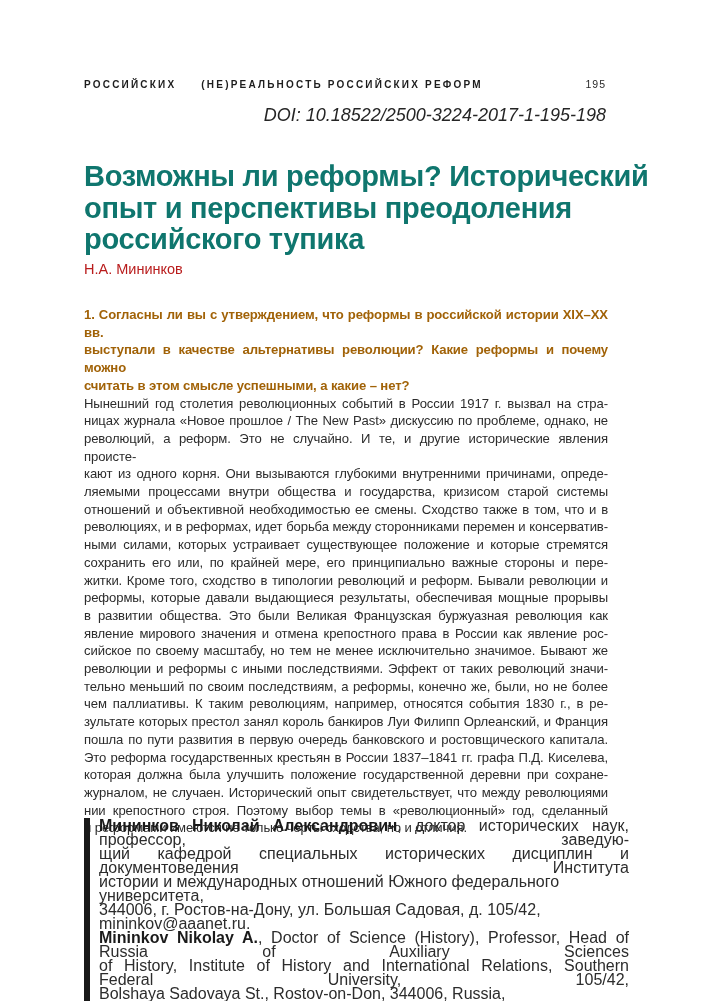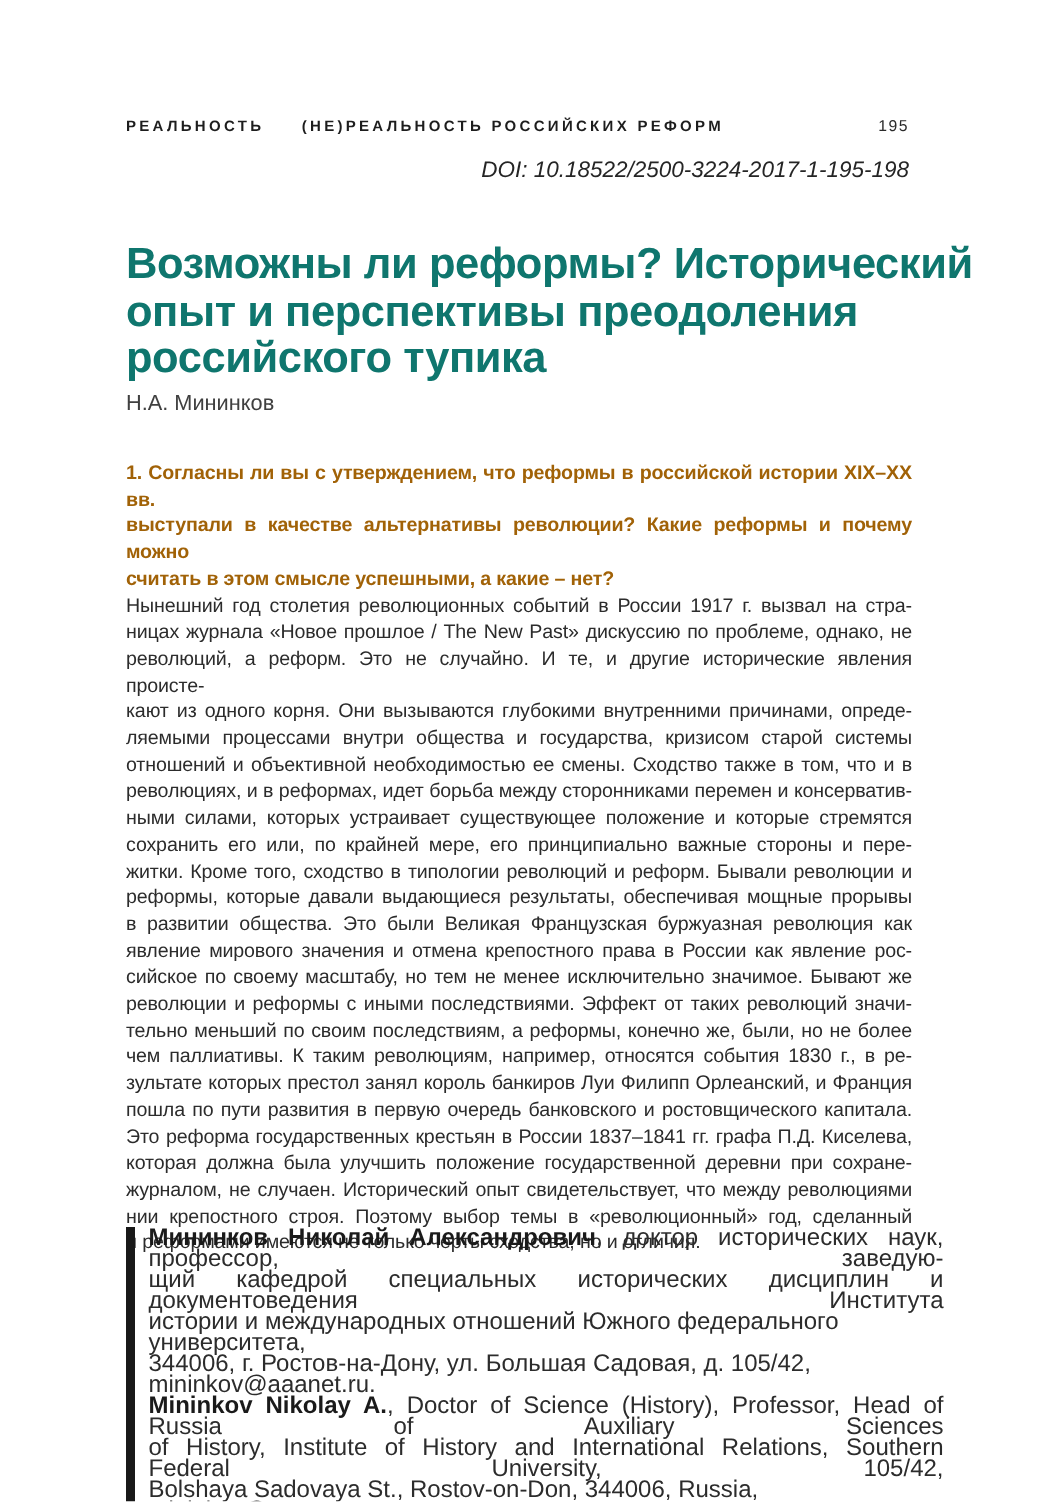--- a/index.html
+++ b/index.html
@@ -45,21 +45,21 @@
   }
 
   
   .doi {
     position: absolute;
     left: 84px;
     top: 105px;
     width: 522px;
     text-align: right;
     font-style: italic;
-    font-size: 15px;
+    font-size: 18px;
     color: #252525;
   }
 
   
   .article-title {
     position: absolute;
     left: 84px;
     top: 142px;
     width: 580px;
     font-size: 29px;
@@ -69,21 +69,21 @@
     color: #0f766e;
     white-space: pre;
   }
 
   
   .article-author {
     position: absolute;
     left: 84px;
     top: 261px;
     font-size: 14.5px;
-    color: #404040;
+    color: #b91c1c;
   }
 
   
   .bodytext {
     position: absolute;
     left: 84px;
     top: 306px;
     width: 524px;
     font-size: 13.1px;
     line-height: 17.7px;
@@ -133,21 +133,21 @@
     font-weight: 700;
     color: #1a1a1a;
   }
 </style>
 </head>
 <body>
 
 <div class="page">
 
   <div class="running-header">
-    <span>РЕАЛЬНОСТЬ</span>
+    <span>РОССИЙСКИХ</span>
     <span class="issue-title">(НЕ)РЕАЛЬНОСТЬ РОССИЙСКИХ РЕФОРМ</span>
     <span class="page-number">195</span>
   </div>
 
   <div class="doi">DOI: 10.18522/2500-3224-2017-1-195-198</div>
 
   <h1 class="article-title">Возможны ли реформы? Исторический
 опыт и перспективы преодоления
 российского тупика</h1>
 

